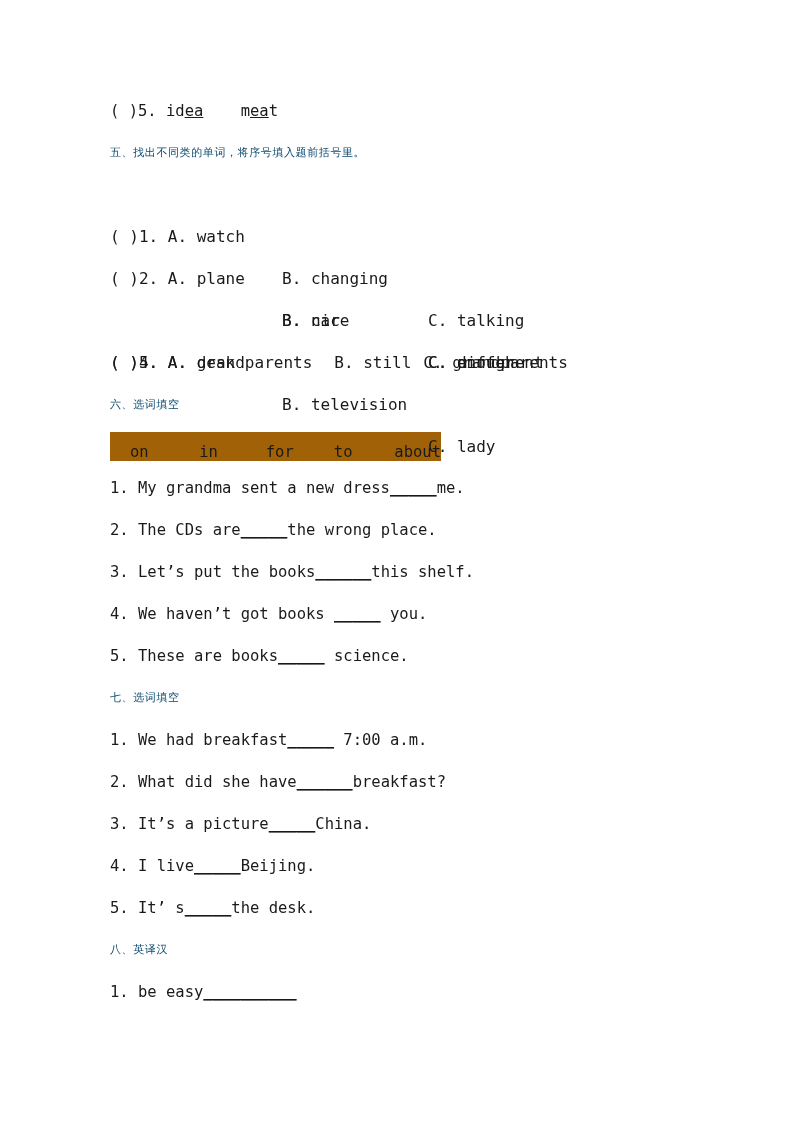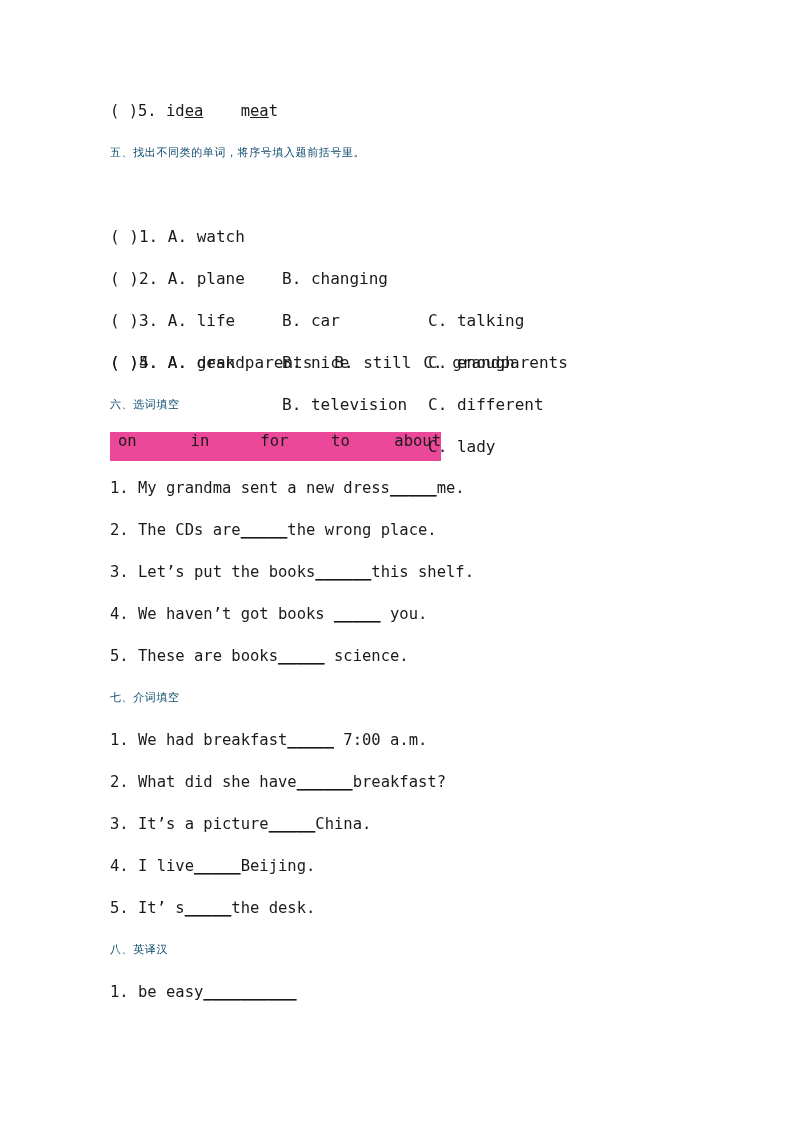--- a/index.html
+++ b/index.html
@@ -72,28 +72,28 @@
   .mc.flow .colB,
   .mc.flow .colC { position: static; }
   .mc.flow { white-space: pre; }
 
   
   .wordbank {
     margin-top: 6px;
     margin-bottom: 6px;
     width: 331px;
     height: 29px;
-    background: #ec4899;
+    background: #a16207;
     display: flex;
-    align-items: flex-start;
+    align-items: flex-end;
     font-family: "DejaVu Sans Mono", "Liberation Mono", monospace;
     font-size: 15.5px;
     color: #1a1a1a;
     box-sizing: border-box;
-    padding-left: 8px;
+    padding-left: 20px;
   }
   .wordbank .wb-item {
     display: inline-block;
     white-space: pre;
   }
   .wb-gap { display: inline-block; }
 </style>
 </head>
 <body>
 
@@ -110,21 +110,20 @@
       <span class="colC">C. talking</span>
     </div>
 
     <div class="mc">
       <span class="colA">( )2. A. plane</span>
       <span class="colB">B. car</span>
       <span class="colC">C. enough</span>
     </div>
 
     <div class="mc">
-      <span class="colA">( )3. A. life</span>
       <span class="colB">B. nice</span>
       <span class="colC">C. different</span>
     </div>
 
     <div class="mc">
       <span class="colA">( )4. A. desk</span>
       <span class="colB">B. television</span>
       <span class="colC" style="left:318px;">C. lady</span>
     </div>
 
@@ -147,21 +146,21 @@
     <div class="line"><span>1. My grandma sent a new dress</span><span class="blank">_____</span><span>me.</span></div>
 
     <div class="line"><span>2. The CDs are</span><span class="blank">_____</span><span>the wrong place.</span></div>
 
     <div class="line"><span>3. Let’s put the books</span><span class="blank">______</span><span>this shelf.</span></div>
 
     <div class="line"><span>4. We haven’t got books </span><span class="blank">_____</span><span> you.</span></div>
 
     <div class="line"><span>5. These are books</span><span class="blank">_____</span><span> science.</span></div>
 
-    <div class="heading">七、介词填空</div>
+    <div class="heading">七、选词填空</div>
 
     <div class="line"><span>1. We had breakfast</span><span class="blank">_____</span><span> 7:00 a.m.</span></div>
 
     <div class="line"><span>2. What did she have</span><span class="blank">______</span><span>breakfast?</span></div>
 
     <div class="line"><span>3. It’s a picture</span><span class="blank">_____</span><span>China.</span></div>
 
     <div class="line"><span>4. I live</span><span class="blank">_____</span><span>Beijing.</span></div>
 
     <div class="line"><span>5. It’ s</span><span class="blank">_____</span><span>the desk.</span></div>

